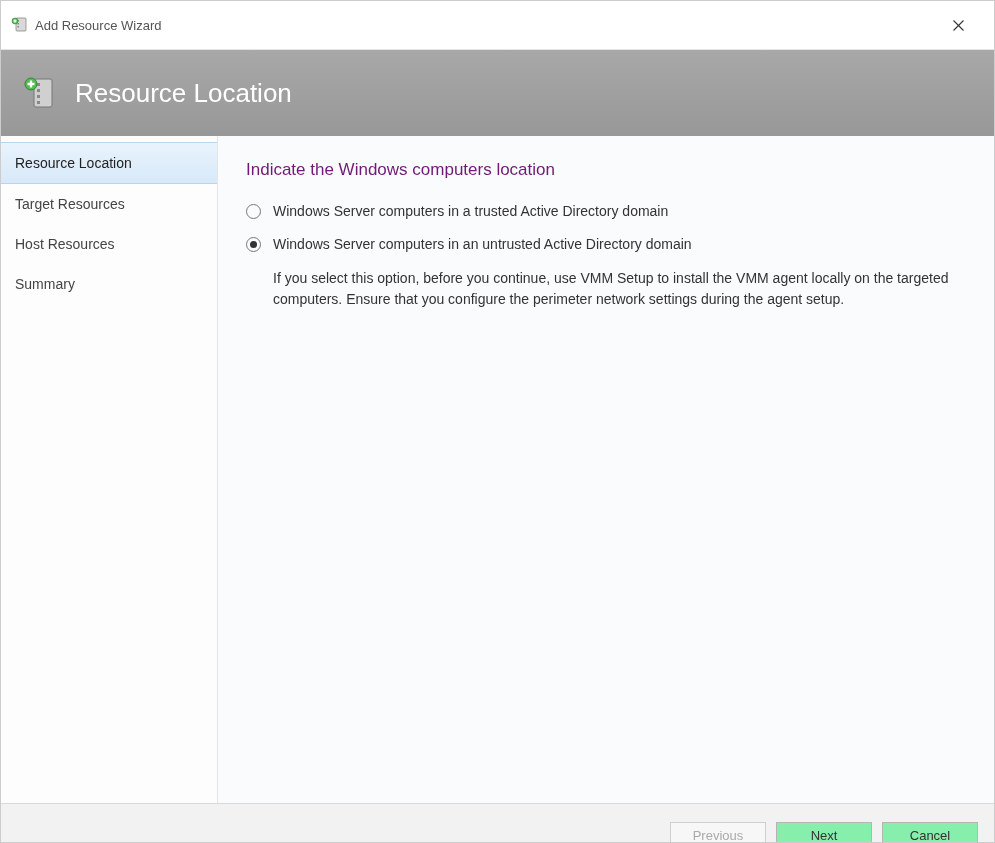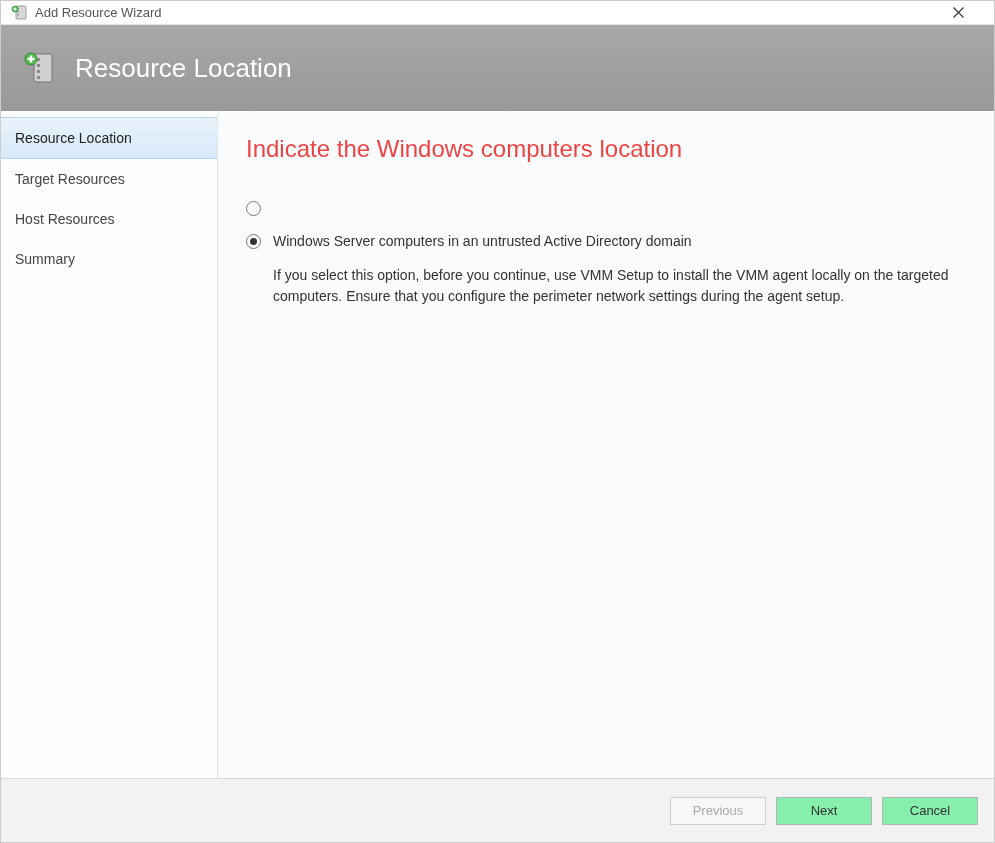--- a/index.html
+++ b/index.html
@@ -9,21 +9,21 @@
       color: #222;
       width: 995px;
       height: 843px;
       background: #fff;
       overflow: hidden;
       border: 1px solid #ccc;
     }
 
     
     .titlebar {
-      height: 24px;
+      height: 49px;
       display: flex;
       align-items: center;
       padding: 0 16px 0 10px;
       background: #fff;
       border-bottom: 1px solid #e5e5e5;
     }
     .titlebar .app-icon {
       width: 16px; height: 16px;
       margin-right: 8px;
       display: flex; align-items: center; justify-content: center;
@@ -85,24 +85,24 @@
       border-bottom: 1px solid #b9d5ee;
       color: #222;
     }
 
     .main {
       flex: 1;
       padding: 24px 30px 24px 28px;
       background: #f9fbfd;
     }
     .main-heading {
-      color: #ef4444;
-      font-size: 24px;
+      color: #701a75;
+      font-size: 17px;
       font-weight: 400;
-      margin-bottom: 36px;
+      margin-bottom: 22px;
     }
     .radio-row {
       display: flex;
       align-items: flex-start;
       gap: 12px;
       margin-bottom: 16px;
       font-size: 14px;
       color: #333;
     }
     .radio-row .radio {
@@ -211,20 +211,21 @@
     <div class="step">
       <span>Summary</span>
     </div>
   </div>
 
   <div class="main">
     <div class="main-heading">Indicate the Windows computers location</div>
 
     <div class="radio-row">
       <span class="radio"></span>
+      <span class="label">Windows Server computers in a trusted Active Directory domain</span>
     </div>
 
     <div class="radio-row">
       <span class="radio checked"></span>
       <span class="label">Windows Server computers in an untrusted Active Directory domain</span>
     </div>
 
     <div class="hint">If you select this option, before you continue, use VMM Setup to install the VMM agent locally on the targeted computers. Ensure that you configure the perimeter network settings during the agent setup.</div>
   </div>
 

